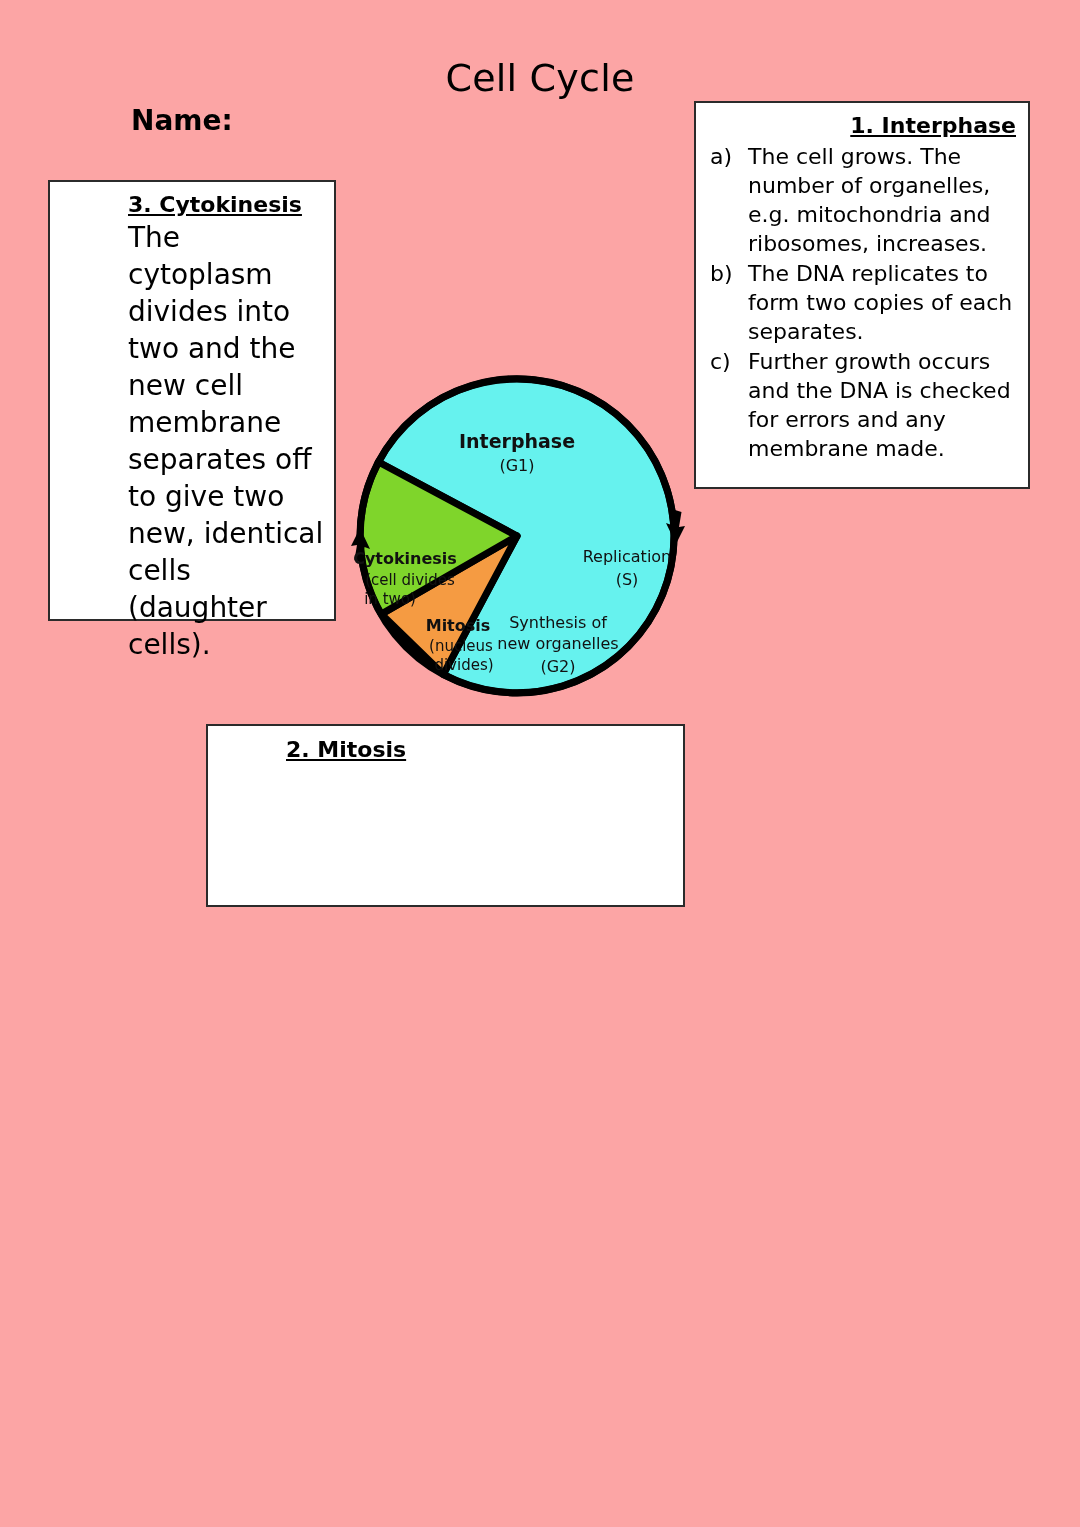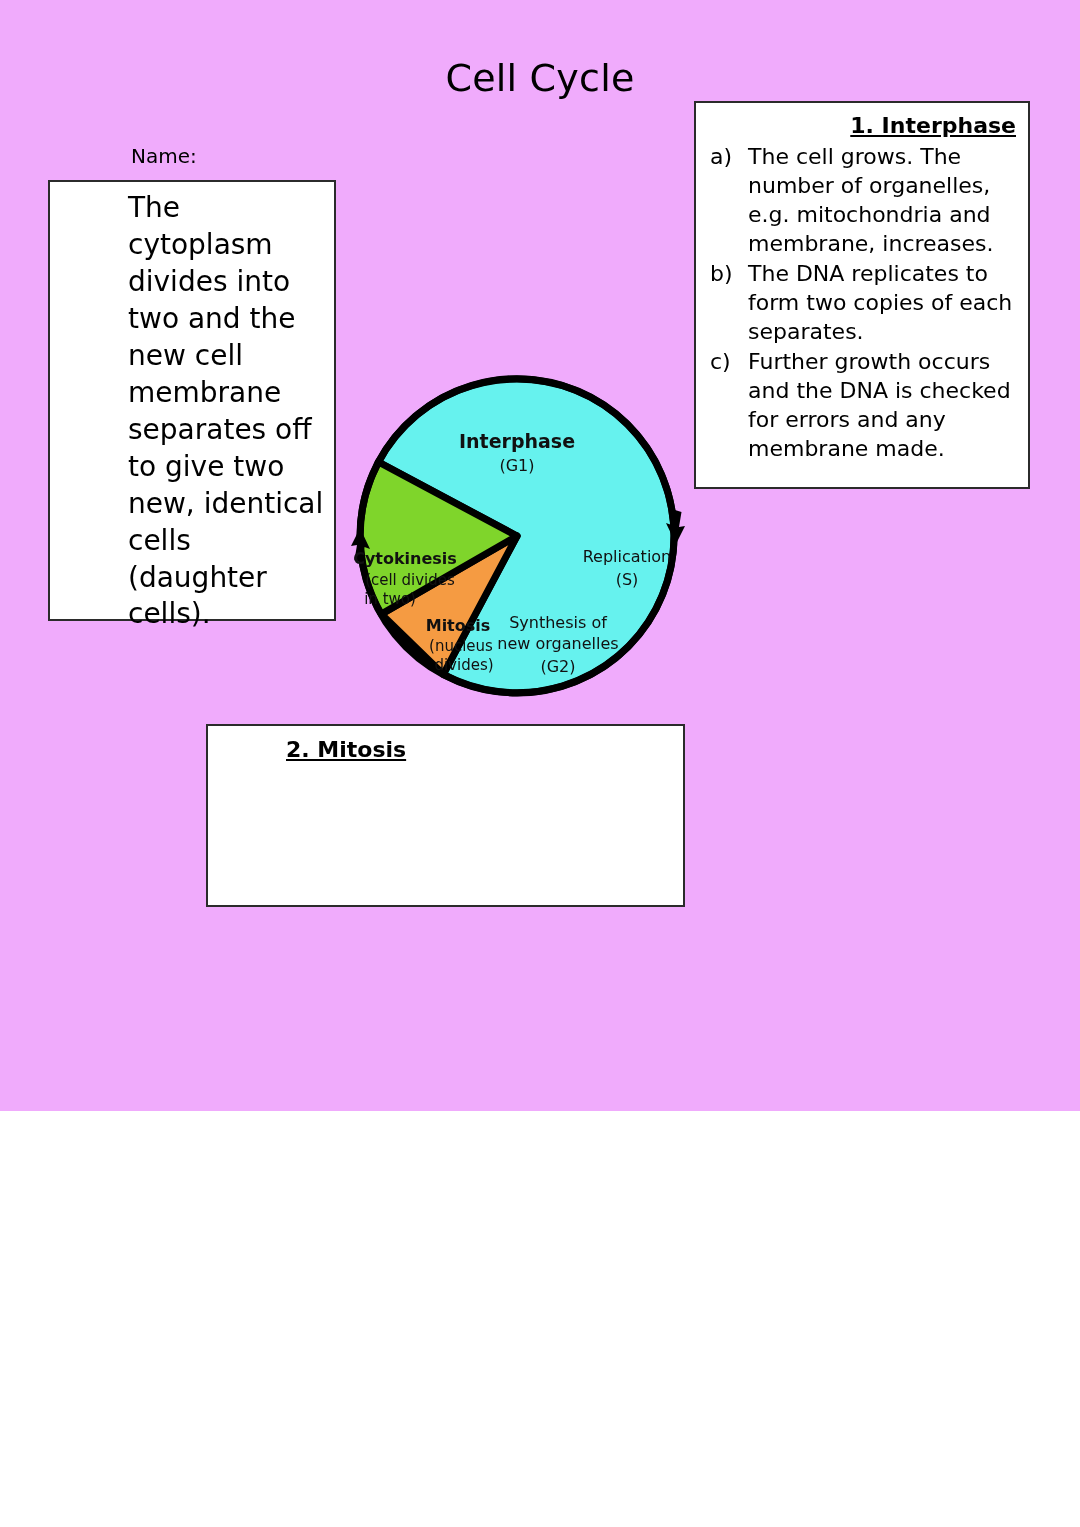--- a/index.html
+++ b/index.html
@@ -7,22 +7,22 @@
     padding: 0;
     background: #ffffff;
   }
   body {
     font-family: "DejaVu Sans", sans-serif;
     color: #000000;
   }
   #page {
     position: relative;
     width: 1080px;
-    height: 1111px;
-    background: #f0abfc;
+    height: 1527px;
+    background: #fca5a5;
     overflow: hidden;
   }
 
   
   #page-title {
     position: absolute;
     left: 0;
     top: 57px;
     width: 1080px;
     text-align: center;
@@ -30,23 +30,22 @@
     font-weight: 400;
     letter-spacing: 0.2px;
     line-height: 1.15;
   }
 
   
   #name-label {
     position: absolute;
     left: 131px;
     top: 104px;
-    font-size: 20px;
-    font-weight: 400;
-    margin-top: 40px;
+    font-size: 28px;
+    font-weight: 700;
   }
 
   
   .info-box {
     position: absolute;
     box-sizing: border-box;
     border: 2px solid #2b2b2b;
     background: #ffffff;
   }
   .box-heading {
@@ -147,34 +146,35 @@
 
   <div id="page-title">Cell Cycle</div>
 
   <div id="name-label">Name:</div>
 
   <div class="info-box" id="box-interphase">
     <div class="box-heading centered-heading">1. Interphase</div>
     <ol class="lettered">
       <li>
         <span class="marker">a)</span>
-        <span>The cell grows. The number of organelles, e.g. mitochondria and membrane, increases.</span>
+        <span>The cell grows. The number of organelles, e.g. mitochondria and ribosomes, increases.</span>
       </li>
       <li>
         <span class="marker">b)</span>
         <span>The DNA replicates to form two copies of each separates.</span>
       </li>
       <li>
         <span class="marker">c)</span>
         <span>Further growth occurs and the DNA is checked for errors and any membrane made.</span>
       </li>
     </ol>
   </div>
 
   <div class="info-box" id="box-cytokinesis">
+    <div class="box-heading">3. Cytokinesis</div>
     <div class="box-body">The cytoplasm divides into two and the new cell membrane separates off to give two new, identical cells (daughter cells).</div>
   </div>
 
   <div class="info-box" id="box-mitosis">
     <div class="box-heading">2. Mitosis</div>
   </div>
 
   <div id="cell-cycle-diagram">
     <svg width="360" height="340" viewBox="0 0 360 340" xmlns="http://www.w3.org/2000/svg">
 

